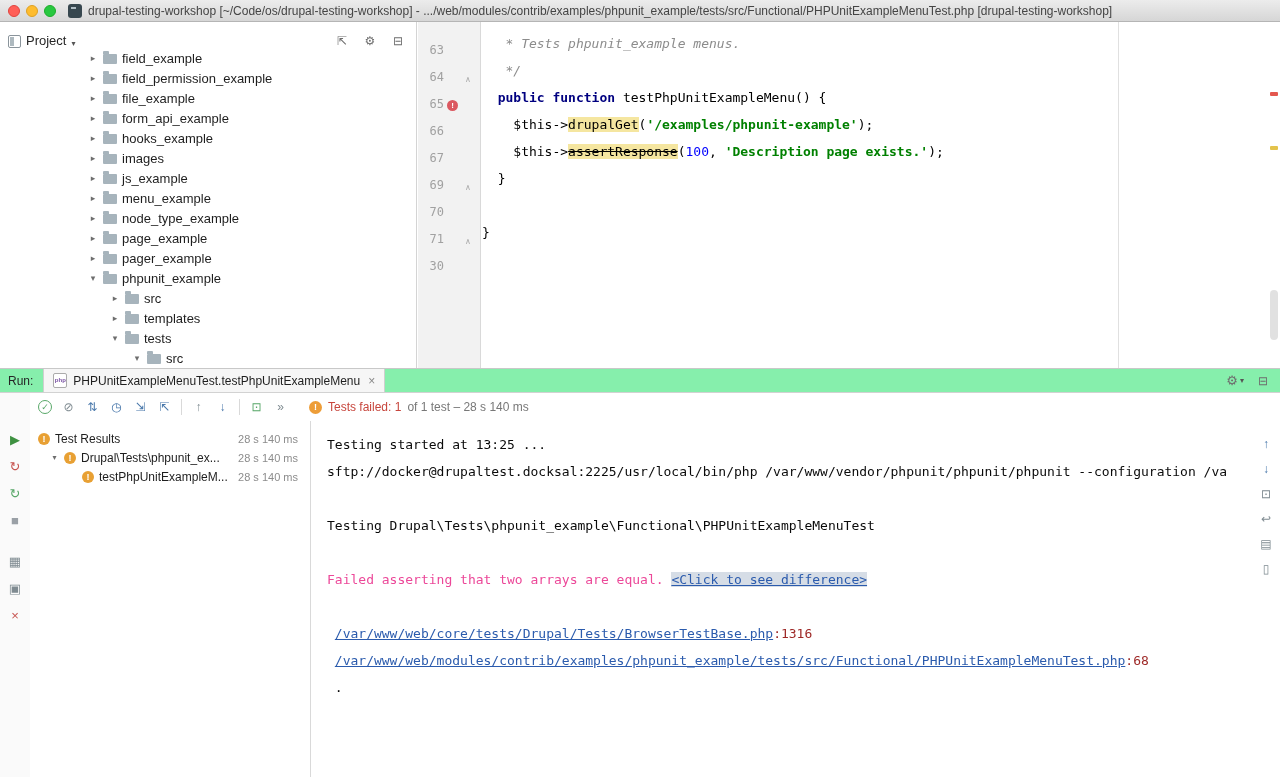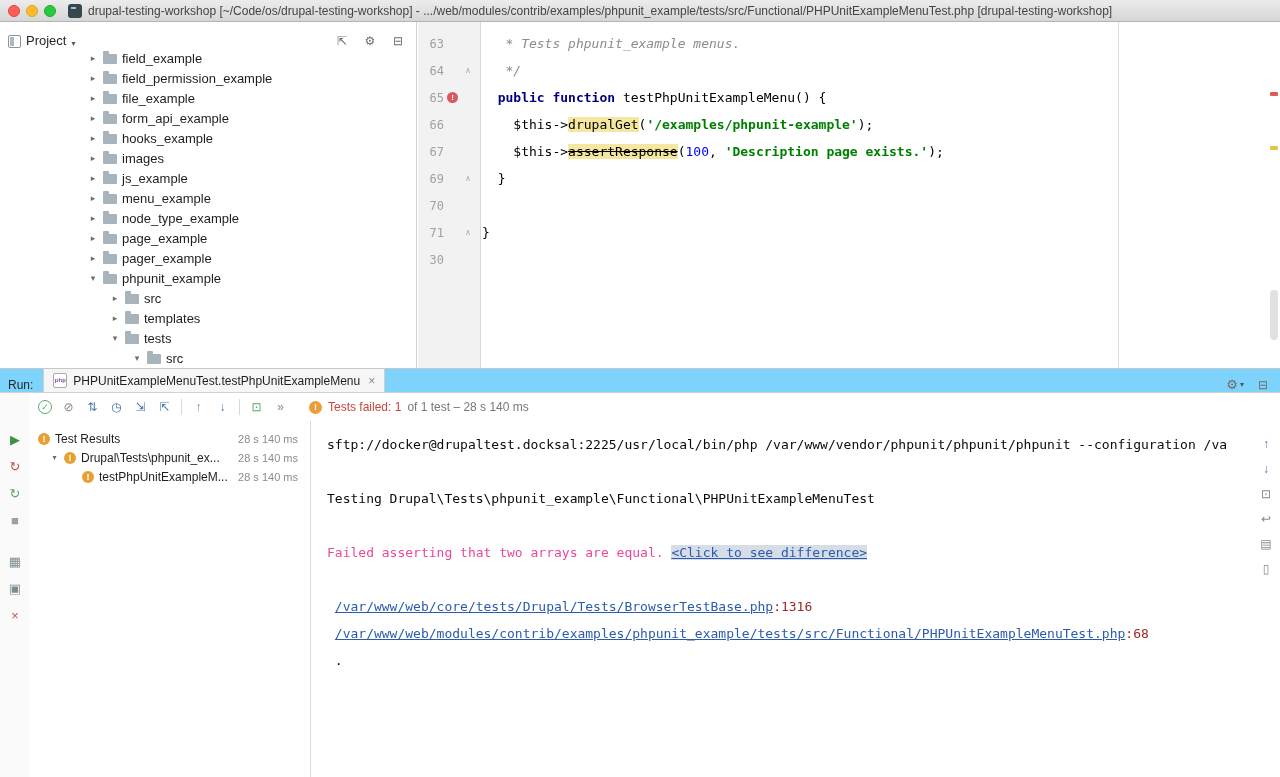--- a/index.html
+++ b/index.html
@@ -34,42 +34,42 @@
   .folder::before{content:"";position:absolute;top:-3px;left:0;width:6px;height:3px;background:#a7b4bc;border-radius:1px 1px 0 0}
   .plabel{color:#1e1e1e}
 
   
   #editor{position:absolute;left:418px;top:22px;width:862px;height:346px;background:#fff;overflow:hidden}
   #gutter-bg{position:absolute;left:0;top:0;bottom:0;width:63px;background:#f2f2f2;border-right:1px solid #d9d9d9}
   #margin-guide{position:absolute;left:700px;top:0;bottom:0;width:1px;background:#e0e0e0}
   #ed-lines{position:absolute;left:0;top:8px;right:12px}
   .edrow{display:flex;height:27px}
   .edrow.current{background:#fbf3d9}
-  .gut{width:64px;flex:none;display:flex;align-items:center;height:27px}
+  .gut{width:64px;flex:none;display:flex;align-items:flex-end;height:27px}
   .lnum{width:26px;text-align:right;font:12px "DejaVu Sans Mono",monospace;color:#a1a1a1}
   .gslot{width:17px;text-align:center;flex:none;display:flex;justify-content:center}
   .gfold{width:14px;color:#a8a8a8;font-size:8px;text-align:center;flex:none}
   .failbadge{width:11px;height:11px;border-radius:50%;background:#db5860;color:#fff;
     font:bold 8px/11px "Liberation Sans",sans-serif;text-align:center}
   .codeline{flex:1;font:13px/27px "DejaVu Sans Mono",monospace;white-space:pre;color:#000}
   .t-com{color:#8c8c8c;font-style:italic}
   .t-kw{color:#000080;font-weight:bold}
   .t-str{color:#008000;font-weight:bold}
   .t-num{color:#0000ff}
   .t-hl{background:#f5e6a0}
   .t-dep{background:#f5e6a0;text-decoration:line-through}
   #stripe{position:absolute;right:0;top:0;bottom:0;width:12px;background:#fff}
   .mark{position:absolute;right:2px;width:8px;height:4px;border-radius:1px}
   .mark.red{top:70px;background:#e4584f}
   .mark.yellow{top:124px;background:#e3c34c}
   #scroll-thumb{position:absolute;right:2px;top:268px;width:8px;height:50px;background:#d9d9d9;border-radius:4px;opacity:.8}
 
   
   #run{position:absolute;left:0;top:368px;width:1280px;height:409px;background:#fff;border-top:1px solid #c8c8c8}
-  #run-tabbar{height:24px;background:#7dd3fc;border-bottom:1px solid #d2d2d2;display:flex;align-items:flex-end;font-size:12px;padding-left:8px}
+  #run-tabbar{height:24px;background:#86efac;border-bottom:1px solid #d2d2d2;display:flex;align-items:center;font-size:12px;padding-left:8px}
   .run-label{margin-right:10px;color:#262626}
   .run-tab{height:23px;display:flex;align-items:center;gap:6px;padding:0 9px;background:#f6f6f6;
     border-left:1px solid #cfcfcf;border-right:1px solid #cfcfcf}
   .php-icon{width:14px;height:15px;background:#fff;border:1px solid #ababab;border-radius:2px;
     font:bold 6px/13px "Liberation Sans",sans-serif;color:#7a52a3;text-align:center;flex:none}
   .tab-label{color:#1e1e1e}
   .tab-close{color:#8a8a8a;font-size:12px;margin-left:2px}
   .tabbar-right{margin-left:auto;display:flex;gap:14px;padding-right:12px;align-items:center;color:#6e6e6e}
   .gear{font-size:13px;display:flex;align-items:center;gap:2px}
   .hide-ic{font-size:12px}
@@ -363,20 +363,21 @@
               <span class="tt-time">28 s 140 ms</span>
             </div>
             <div class="ttrow" style="padding-left: 52px;">
               <span class="tt-icon">!</span>
               <span class="tt-label">testPhpUnitExampleM...</span>
               <span class="tt-time">28 s 140 ms</span>
             </div>
           </div>
         <div id="splitter"></div>
         <div id="console">
+            <div class="crow"><span>Testing started at 13:25 ...</span></div>
             <div class="crow"><span>sftp://docker@drupaltest.docksal:2225/usr/local/bin/php /var/www/vendor/phpunit/phpunit/phpunit --configuration /va</span></div>
             <div class="crow">&nbsp;</div>
             <div class="crow"><span>Testing Drupal\Tests\phpunit_example\Functional\PHPUnitExampleMenuTest</span></div>
             <div class="crow">&nbsp;</div>
             <div class="crow"><span class="c-err">Failed asserting that two arrays are equal. </span><span class="c-linkhl">&lt;Click to see difference&gt;</span></div>
             <div class="crow">&nbsp;</div>
             <div class="crow"><span> </span><span class="c-link">/var/www/web/core/tests/Drupal/Tests/BrowserTestBase.php</span><span class="c-ref">:1316</span></div>
             <div class="crow"><span> </span><span class="c-link">/var/www/web/modules/contrib/examples/phpunit_example/tests/src/Functional/PHPUnitExampleMenuTest.php</span><span class="c-ref">:68</span></div>
             <div class="crow"><span> .</span></div>
           </div>

